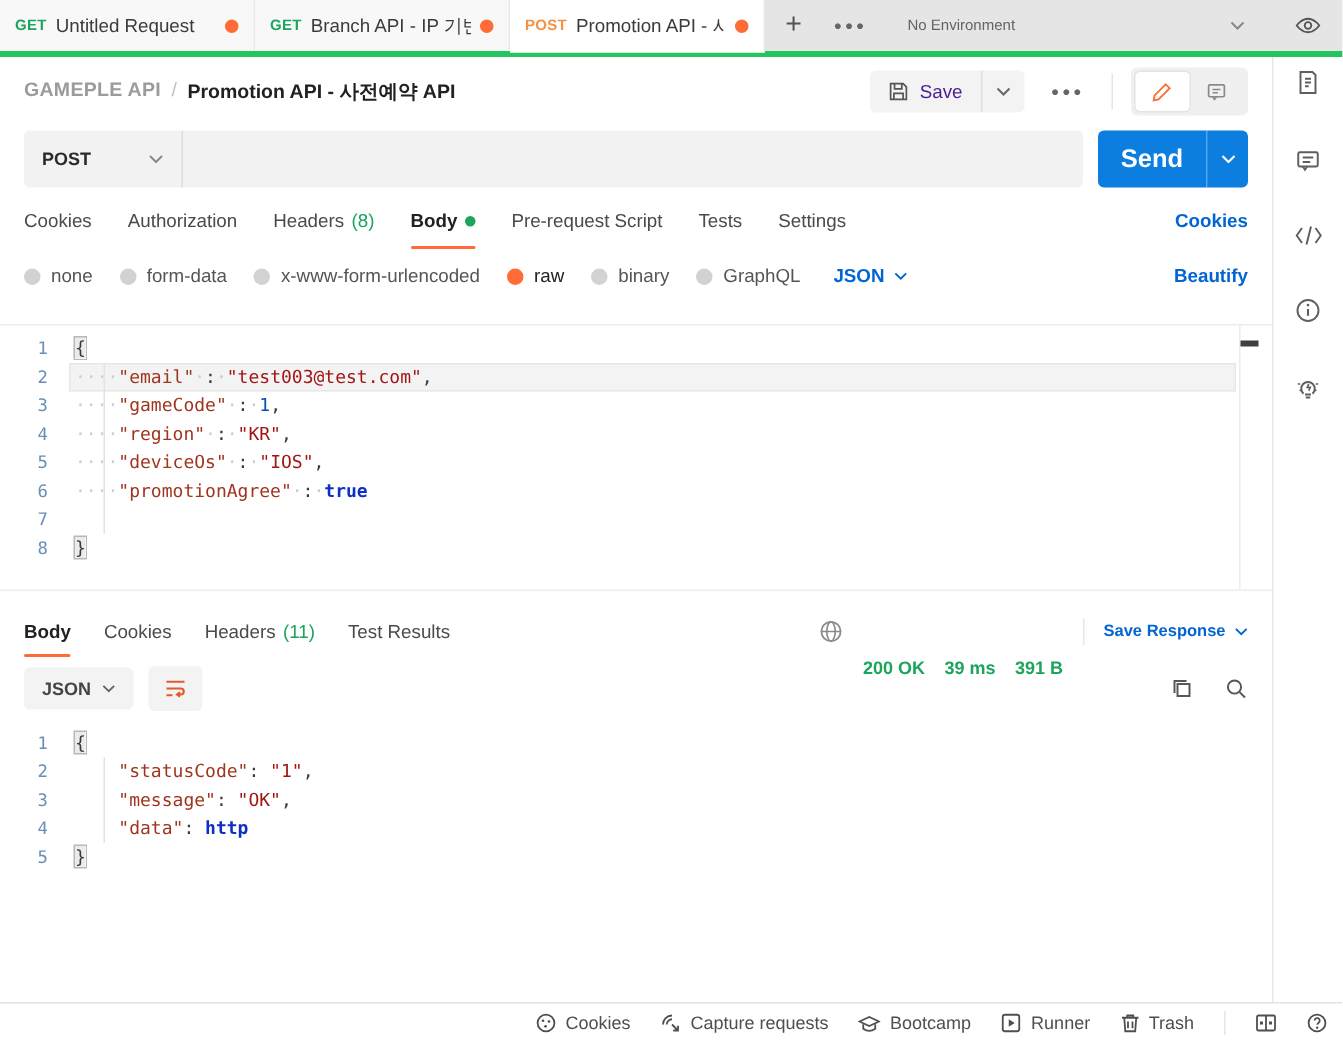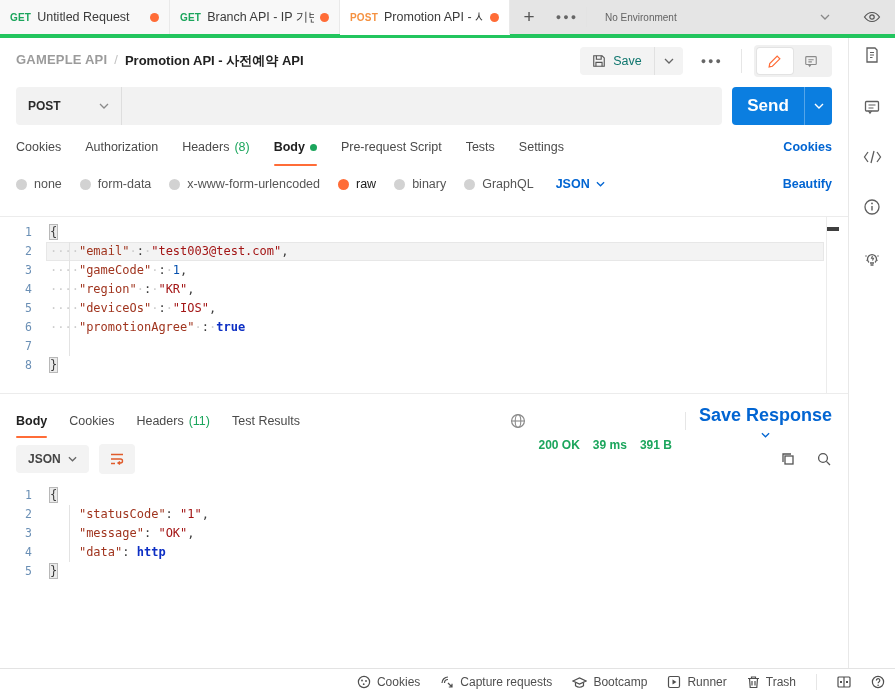--- a/index.html
+++ b/index.html
@@ -32,21 +32,21 @@
   .rail { width:47px; border-left:1px solid #e8e8e8; display:flex; flex-direction:column; align-items:center; padding-top:8px; gap:34px; color:#5f5f5f; }
   .rail .ric { cursor:pointer; }
 
   
   .header-row { height:46px; display:flex; align-items:center; padding:0 16px; }
   .breadcrumb { display:flex; gap:7px; font-size:13px; }
   .crumb-col { color:#9b9b9b; font-weight:700; letter-spacing:.2px; cursor:pointer; }
   .crumb-sep { color:#c2c2c2; }
   .crumb-req { color:#212121; font-weight:700; }
   .hdr-right { margin-left:auto; display:flex; align-items:center; gap:12px; }
-  .save-btn { display:flex; background:#f3f3f3; border-radius:4px; overflow:hidden; color:#0f766e; font-size:12.5px; }
+  .save-btn { display:flex; background:#f3f3f3; border-radius:4px; overflow:hidden; color:#4c1d95; font-size:12.5px; }
   .save-main { padding:7px 12px; display:flex; align-items:center; gap:7px; cursor:pointer; }
   .save-caret { padding:7px 9px; border-left:1px solid #e1e1e1; display:flex; align-items:center; color:#666; cursor:pointer; }
   .more-btn { color:#666; font-size:9px; letter-spacing:2px; padding:4px 6px; cursor:pointer; }
   .hdiv { width:1px; height:24px; background:#e6e6e6; }
   .seg { display:flex; background:#f0f0f0; border-radius:4px; padding:3px; }
   .seg-item { width:36px; height:26px; display:flex; align-items:center; justify-content:center; border-radius:3px; color:#8a8a8a; cursor:pointer; }
   .seg-item.active { background:#fff; color:#ff6c37; box-shadow:0 0 0 1px #e3e3e3; }
 
   
   .url-row { height:44px; display:flex; align-items:center; padding:0 16px; gap:10px; }
@@ -92,21 +92,21 @@
   .tok-brace { color:#3b3b3b; background:#ebebeb; box-shadow:0 0 0 1px #b8b8b8; }
   .indent-guide { position:absolute; left:69px; width:1px; background:#e3e3e3; }
   .scroll-col { position:absolute; right:8px; top:0; bottom:0; width:14px; border-left:1px solid #ececec; }
   .scroll-thumb { position:absolute; right:9px; top:10px; width:12px; height:4px; background:#3f3f3f; cursor:grab; }
 
   
   .resp-tabs { height:34px; display:flex; align-items:center; padding:0 16px; gap:22px; font-size:12.5px; color:#4a4a4a; margin-top:10px; }
   .resp-meta { margin-left:auto; display:flex; align-items:center; gap:13px; }
   .status-green { color:#1ba55c; font-weight:600; font-size:12px;margin-top:48px; }
   .meta-div { width:1px; height:18px; background:#e6e6e6; }
-  .save-resp { color:#0265d2; font-weight:600; font-size:18px; display:flex; align-items:center; gap:6px; cursor:pointer;flex-direction:column; }
+  .save-resp { color:#0265d2; font-weight:600; font-size:11px; display:flex; align-items:center; gap:6px; cursor:pointer; }
   .globe { color:#8a8a8a; }
 
   .resp-toolbar { height:42px; display:flex; align-items:center; padding:0 16px; gap:10px; }
   .view-seg { display:flex; border:1px solid #e0e0e0; border-radius:4px; overflow:hidden; font-size:12px; color:#3b3b3b; }
   .view-item { padding:7px 15px; background:#fff; cursor:pointer; }
   .view-item.active { background:#e9e9e9; }
   .chip { background:#f3f3f3; border-radius:4px; padding:7px 12px; display:flex; align-items:center; gap:7px; font-size:12px; font-weight:600; color:#444; cursor:pointer; }
   .wrap-btn { background:#f3f3f3; border-radius:4px; width:36px; height:30px; display:flex; align-items:center; justify-content:center; cursor:pointer; }
   .tool-right { margin-left:auto; display:flex; align-items:center; gap:20px; color:#555; }
   .tool-right .tic { cursor:pointer; }

